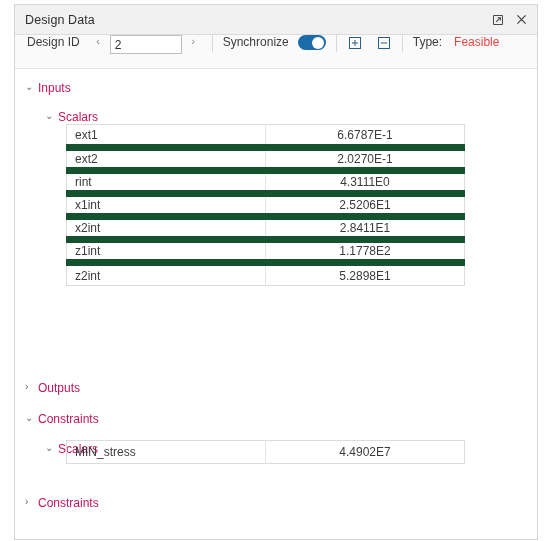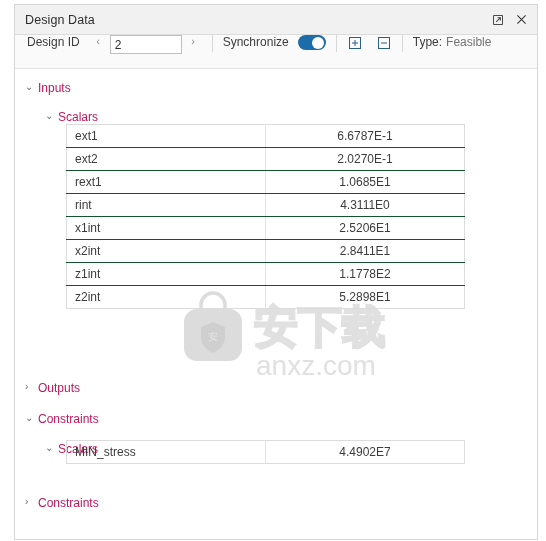--- a/index.html
+++ b/index.html
@@ -126,21 +126,21 @@
   .tool-icon {
     width: 16px;
     height: 16px;
     display: inline-flex;
     align-items: center;
     justify-content: center;
     cursor: pointer;
     color: #2d5f86;
   }
   .type-label { color: #3c3c3c; }
-  .type-value { color: #737373; margin-left: 4px; }
+  .type-value { color: #ef4444; margin-left: 12px; }
 
   
   .body {
     position: relative;
     height: 461px;
     background: #ffffff;
     overflow: hidden;
   }
 
   .tree-row {
@@ -171,21 +171,21 @@
   .table {
     border: 1px solid #dcdcdc;
     border-collapse: collapse;
     background: transparent;
     position: relative;
     z-index: 2;
     table-layout: fixed;
   }
   .table td {
     height: 23px;
-    border-bottom: 1px solid #14532d;
+    border-bottom: 7px solid #14532d;
     font-size: 12px;
     color: #3c3c3c;
     padding: 0 8px;
     box-sizing: border-box;
     background: transparent;
   }
   .table tr:last-child td { border-bottom: none; margin-top: 12px; }
   .c-name { width: 199px; border-right: 1px solid #e4e4e4; text-align: left; }
   .c-val  { width: 199px; text-align: center; }
 
@@ -270,33 +270,20 @@
     </span>
 
     <span class="vsep"></span>
 
     <span class="tb-label type-label">Type:</span>
     <span class="tb-label type-value">Feasible</span>
   </div>
 
   <div class="body">
 
-    <div class="watermark">
-      <svg width="230" height="100" viewBox="0 0 230 100" aria-hidden="true">
-
-        <rect x="2" y="22" width="58" height="52" rx="13" fill="#dcdcdc"></rect>
-        <path d="M19 24 V18 a12 12 0 0 1 24 0 V24" fill="none" stroke="#dcdcdc" stroke-width="3.5"></path>
-        <path d="M31 35 L43 40 V50 c0 8 -6 13 -12 16 c-6 -3 -12 -8 -12 -16 V40 Z" fill="#cfcfcf"></path>
-        <text x="31" y="53" font-family="'DejaVu Sans', sans-serif" font-size="10" fill="#e6e6e6" text-anchor="middle">安</text>
-
-        <text x="72" y="55" font-family="'DejaVu Sans', sans-serif" font-size="44" font-weight="bold" fill="none" stroke="#e0e0e0" stroke-width="2.2">安下载</text>
-
-        <text x="74" y="88" font-family="'Liberation Sans', sans-serif" font-size="28" fill="#e0e0e0">anxz.com</text>
-      </svg>
-    </div>
 
     <div class="tree-row level0" style="margin-top:8px;">
       <span class="caret">⌄</span>
       <span class="node-label">Inputs</span>
     </div>
 
     <div class="tree-row level1" style="margin-top:7px;">
       <span class="caret">⌄</span>
       <span class="node-label">Scalars</span>
     </div>
@@ -306,24 +293,20 @@
         <tbody>
           <tr>
             <td class="c-name">ext1</td>
             <td class="c-val">6.6787E-1</td>
           </tr>
           <tr>
             <td class="c-name">ext2</td>
             <td class="c-val">2.0270E-1</td>
           </tr>
           <tr>
-            <td class="c-name">rext1</td>
-            <td class="c-val">1.0685E1</td>
-          </tr>
-          <tr>
             <td class="c-name">rint</td>
             <td class="c-val">4.3111E0</td>
           </tr>
           <tr>
             <td class="c-name">x1int</td>
             <td class="c-val">2.5206E1</td>
           </tr>
           <tr>
             <td class="c-name">x2int</td>
             <td class="c-val">2.8411E1</td>

